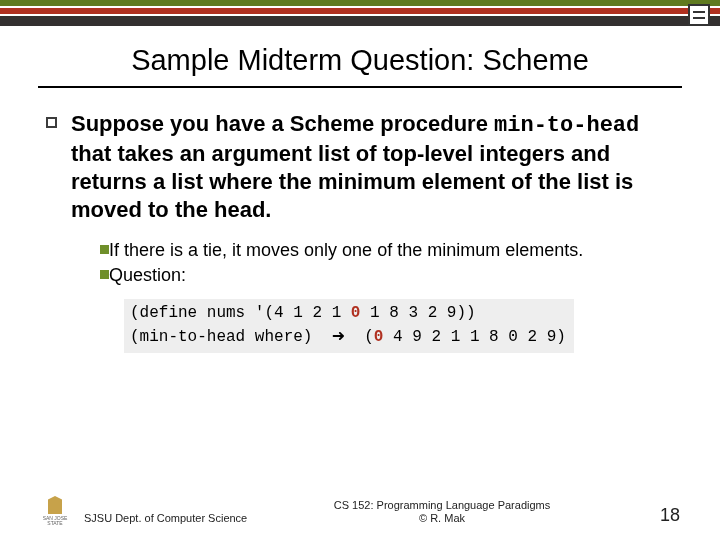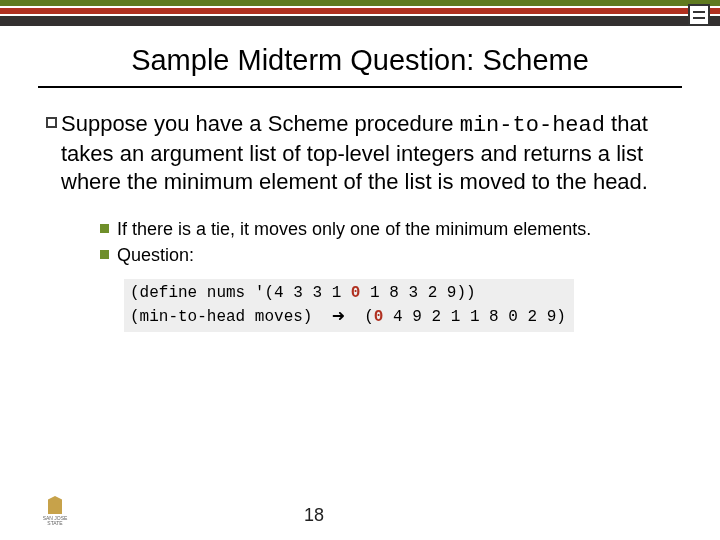--- a/index.html
+++ b/index.html
@@ -30,30 +30,30 @@
   }
   .title-rule {
     position: absolute; top: 86px; left: 38px; right: 38px;
     border-bottom: 2px solid #000;
   }
 
   .body {
     position: absolute; top: 110px; left: 46px; right: 46px;
   }
 
-  .lvl1 { display: flex; gap: 4px; margin-bottom: 22px; }
+  .lvl1 { display: flex; gap: 14px; margin-bottom: 14px; font-weight: bold; }
   .lvl1 .bullet {
     width: 11px; height: 11px; flex: 0 0 11px; margin-top: 7px;
     border: 2px solid #3c3c3c; background: #fff;
   }
   .lvl1 .text { font-size: 22px; line-height: 1.28; }
   .lvl1 .text code { font-family: "Courier New", monospace; font-size: 22px; }
 
   .lvl2-group { margin-left: 54px; margin-top: 4px; }
-  .lvl2 { display: flex; gap: 8px; margin-bottom: 2px; }
+  .lvl2 { display: flex; gap: 0; margin-bottom: 2px; }
   .lvl2 .bullet {
     width: 9px; height: 9px; flex: 0 0 9px; margin-top: 6px;
     background: #6f8f2a;
   }
   .lvl2 .text { font-size: 18px; line-height: 1.3; }
 
   .codeblock {
     margin-left: 78px; margin-top: 10px;
     background: #eeeeee; padding: 4px 8px 4px 6px;
     font-family: "Courier New", monospace; font-size: 16px;
@@ -109,27 +109,32 @@
       <div class="lvl2">
         <div class="bullet"></div>
         <div class="text">If there is a tie, it moves only one of the minimum elements.</div>
       </div>
       <div class="lvl2">
         <div class="bullet"></div>
         <div class="text">Question:</div>
       </div>
     </div>
 
-    <div class="codeblock"><span>(define nums '(4 3 3 1 </span><span class="zero">0</span><span> 1 8 3 2 9))</span>
-<span>(min-to-head moves)  </span><span class="arrow">➜</span><span>  (</span><span class="zero">0</span><span> 4 9 2 1 1 8 0 2 9)</span></div>
+    <div class="codeblock"><span>(define nums '(4 1 2 1 </span><span class="zero">0</span><span> 1 8 3 2 9))</span>
+<span>(min-to-head where)  </span><span class="arrow">➜</span><span>  (</span><span class="zero">0</span><span> 4 9 2 1 1 8 0 2 9)</span></div>
   </div>
 
   <div class="footer">
     <div class="sjsu-logo">
       <div class="sjsu-tower"></div>
       <div class="sjsu-text">SAN JOSE STATE</div>
     </div>
     <div class="left">
+      <div>SJSU Dept. of Computer Science</div>
+    </div>
+    <div class="center">
+      <div>CS 152: Programming Language Paradigms</div>
+      <div>© R. Mak</div>
     </div>
     <div class="pagenum">18</div>
   </div>
 
 </div>
 
 </body></html>

